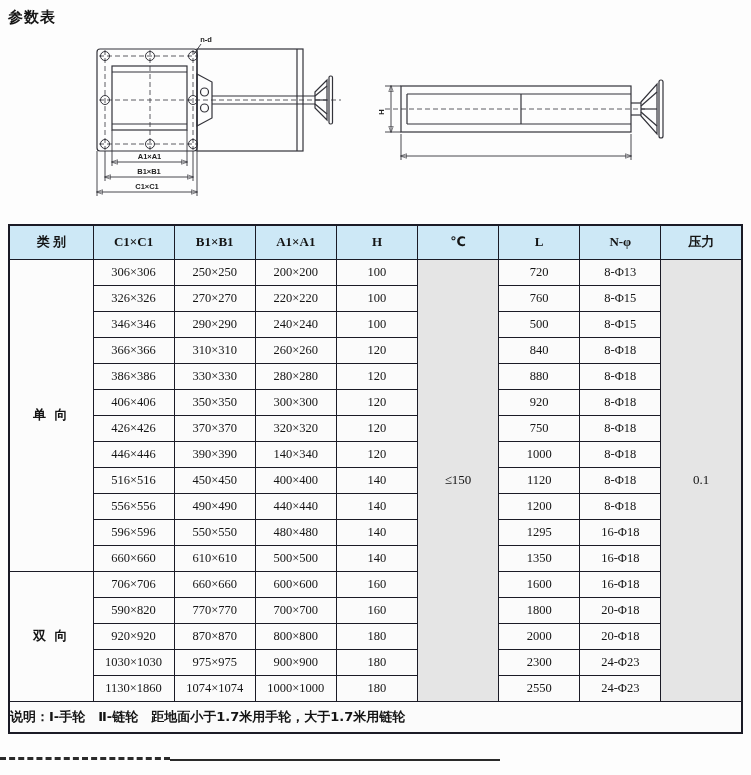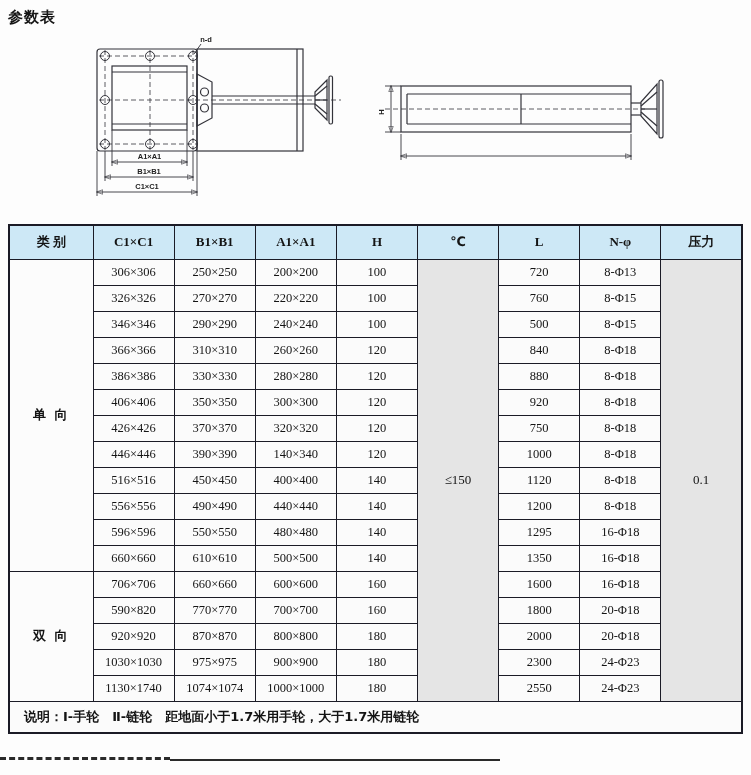--- a/index.html
+++ b/index.html
@@ -71,21 +71,21 @@
     letter-spacing:2px;
     background:#fcfcfc;
   }
   td.merged-cell{
     font-size:13px;
     background:#e5e5e5;
   }
   tfoot td.note{
     height:32px;
     text-align:left;
-    padding-left:14px;
+    padding-left:0;
     font-size:13px;
     font-weight:600;
     font-family:"DejaVu Sans",sans-serif;
     background:#fbfbfb;
   }
   .watermark{
     position:absolute;
     left:0;top:757px;
     width:500px;height:6px;
     display:flex;align-items:flex-start;
@@ -359,21 +359,21 @@
         </tr>
         <tr>
           <td>1030×1030</td>
           <td>975×975</td>
           <td>900×900</td>
           <td>180</td>
           <td>2300</td>
           <td>24-Φ23</td>
         </tr>
         <tr>
-          <td>1130×1740</td>
+          <td>1130×1860</td>
           <td>1074×1074</td>
           <td>1000×1000</td>
           <td>180</td>
           <td>2550</td>
           <td>24-Φ23</td>
         </tr>
       </tbody>
     <tfoot>
       <tr>
         <td class="note" colspan="9">说明：Ⅰ-手轮　Ⅱ-链轮　距地面小于1.7米用手轮，大于1.7米用链轮</td>

